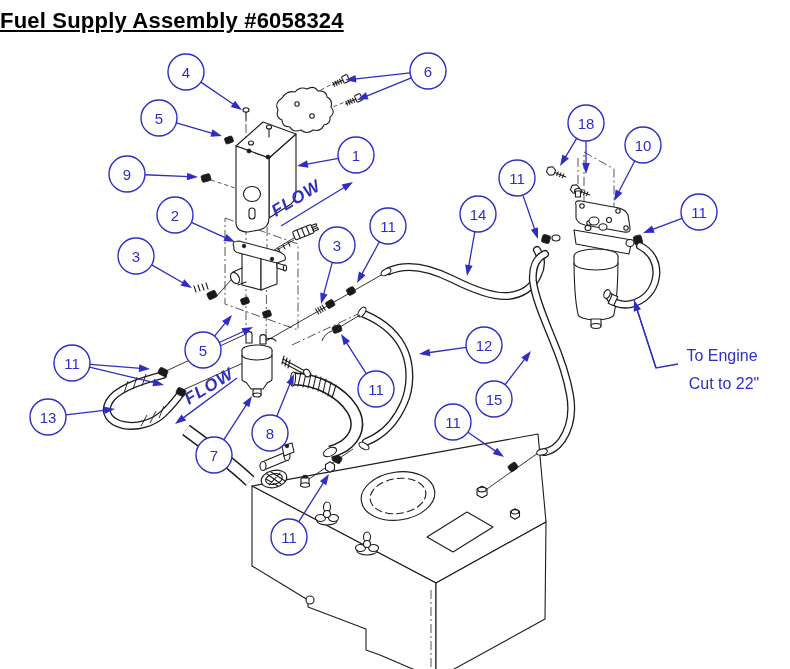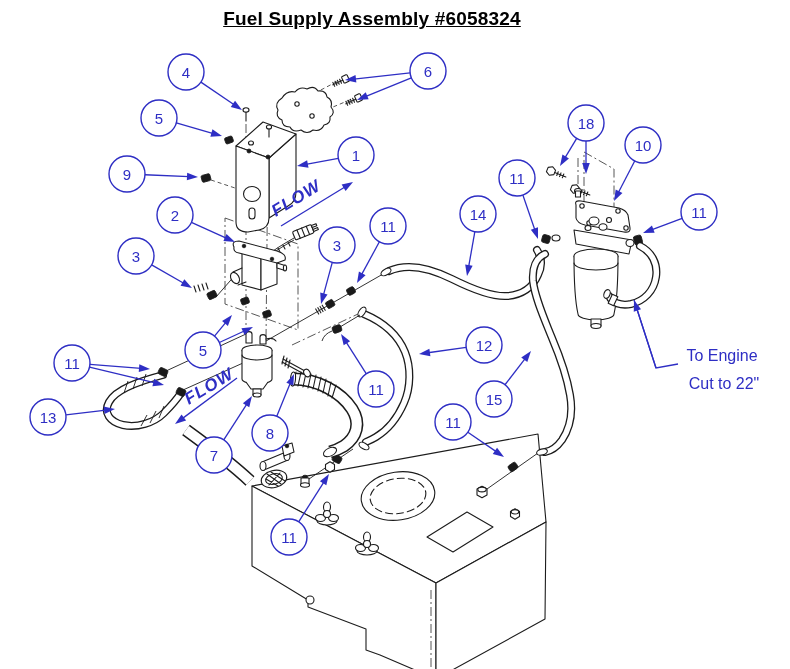--- a/index.html
+++ b/index.html
@@ -1,19 +1,19 @@
 <!DOCTYPE html>
 <html><head>
 <meta charset="utf-8">
 <style>
   html,body{margin:0;padding:0;background:#fff;}
   .stage{position:relative;width:790px;height:669px;background:#fff;overflow:hidden;
          font-family:"Liberation Sans",sans-serif;}
-  .title{position:absolute;top:8px;left:0;width:744px;text-align:center;
-         font-size:19px;font-weight:bold;color:#000;text-decoration:underline;
+  .title{position:absolute;top:8px;left:0;width:744px;text-align:left;
+         font-size:22px;font-weight:bold;color:#000;text-decoration:underline;
          letter-spacing:.2px;}
   svg{position:absolute;left:0;top:0;}
   svg text{font-family:"Liberation Sans",sans-serif;}
   .art{stroke:#1c1c1c;fill:none;stroke-width:1.1;stroke-linejoin:round;stroke-linecap:round;}
   .artw{stroke:#1c1c1c;fill:#fff;stroke-width:1.1;stroke-linejoin:round;}
   .dark{stroke:#1c1c1c;fill:#1a1a1a;stroke-width:.8;}
   .dash{stroke:#444;fill:none;stroke-width:.9;stroke-dasharray:9 3 2 3;}
   .dash2{stroke:#444;fill:none;stroke-width:.9;stroke-dasharray:4 3;}
   .thin{stroke:#1c1c1c;fill:none;stroke-width:.9;}
   .hoseO{stroke:#1c1c1c;fill:none;stroke-width:8;stroke-linecap:round;}

